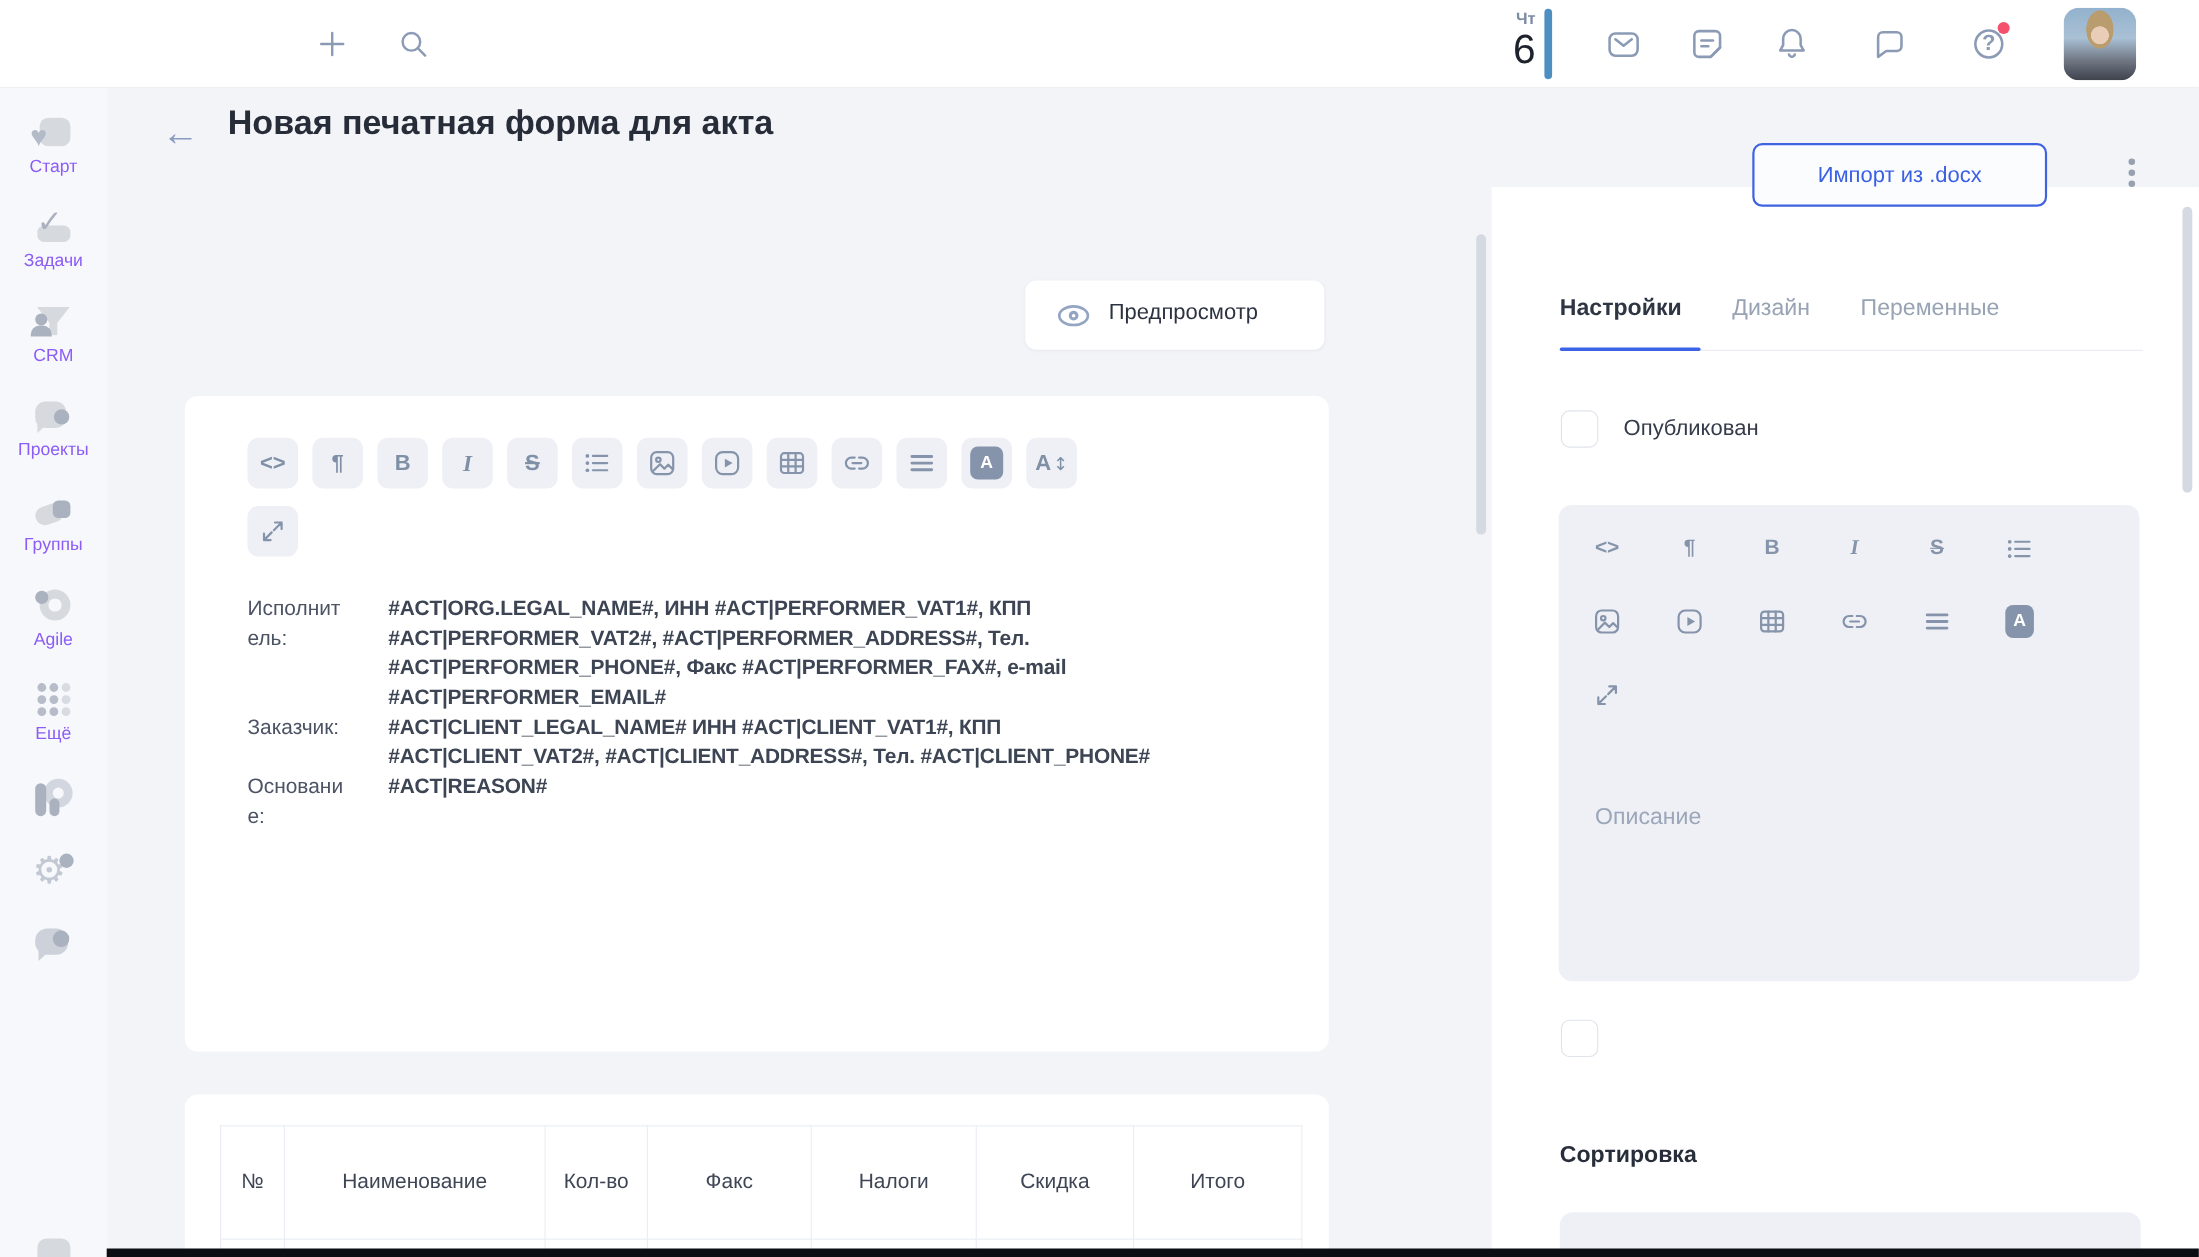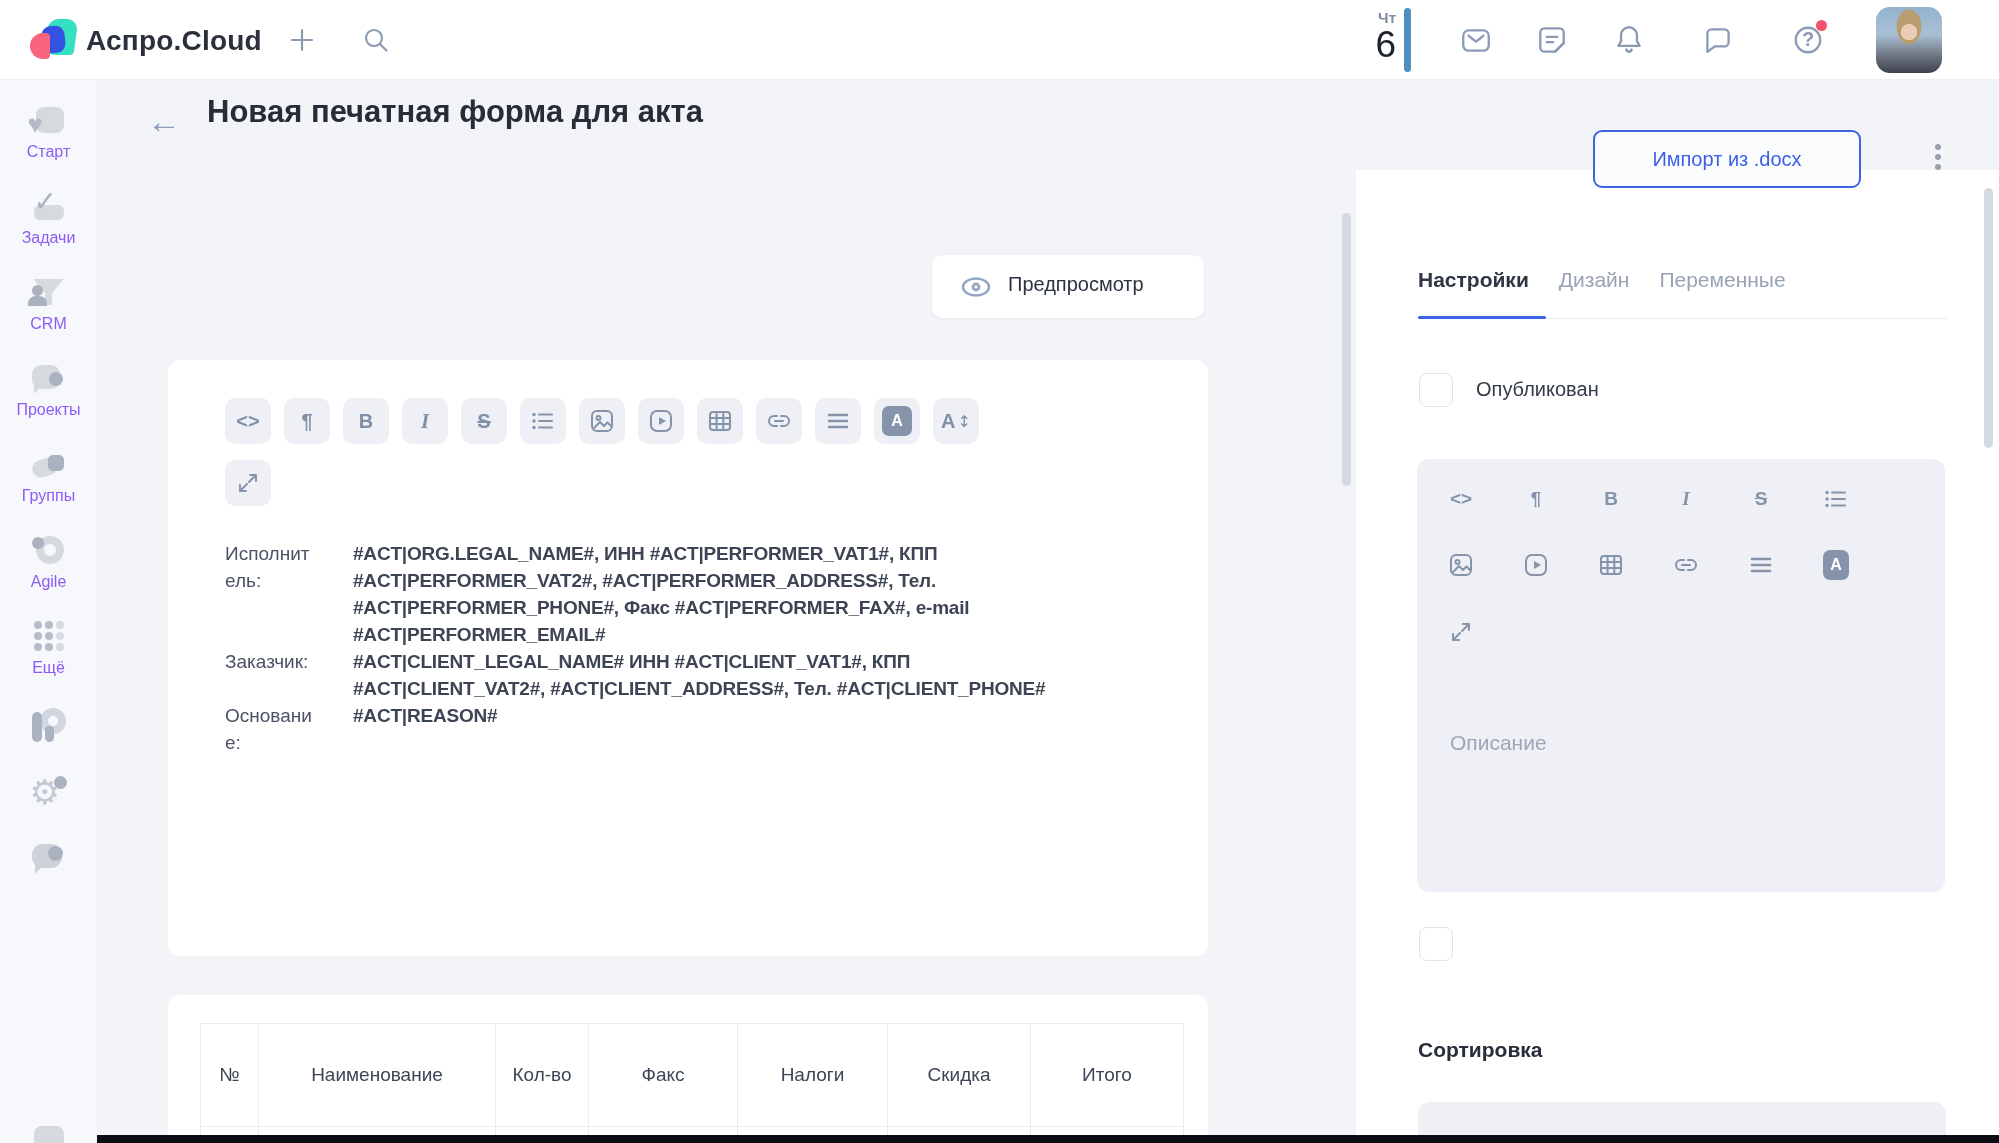--- a/index.html
+++ b/index.html
@@ -69,48 +69,40 @@
 
   .doc-table { position:absolute; left:32px; top:28px; border-collapse:collapse; table-layout:fixed; width:983px; background:#fff; }
   .doc-table td { border:1px solid #e9edf3; text-align:center; vertical-align:middle; font-size:19px; color:#3e4655; padding:6px; }
   .doc-table tr.hd td { height:103px; }
   .doc-table tr.empty td { height:50px; }
 
   .scroll-thumb { position:absolute; width:9px; border-radius:5px; background:#d5dae2; cursor:pointer; }
 
   
   .rpanel { position:absolute; left:1356px; top:170px; width:643px; height:973px; background:#fff; z-index:6; }
-  .tabs { position:absolute; left:62px; top:98px; display:flex; gap:30px; font-size:21px; }
+  .tabs { position:absolute; left:62px; top:98px; display:flex; gap:46px; font-size:21px; }
   .tab { color:#98a3b4; cursor:pointer; }
   .tab.active { color:#2e3644; font-weight:700; }
   .tab-underline { position:absolute; left:62px; top:146px; width:128px; height:3px; border-radius:2px; background:#3a63e6; }
   .tab-divider { position:absolute; left:62px; top:148px; width:530px; height:1px; background:#e9ecf2; }
   .chk { position:absolute; width:34px; height:34px; border:1px solid #dfe3eb; border-radius:8px; background:#fff; cursor:pointer; }
   .chk-label { position:absolute; font-size:20px; color:#343b49; cursor:pointer; }
   .editor-box { position:absolute; left:61px; top:289px; width:528px; height:433px; border-radius:12px; background:#eef0f5; }
   .er { position:absolute; left:31px; display:flex; gap:49px; align-items:center; }
   .er .ic { width:26px; height:26px; display:flex; align-items:center; justify-content:center; color:#8594aa; font-weight:700; font-size:19px; cursor:pointer; }
   .desc-ph { position:absolute; left:33px; top:272px; font-size:21px; color:#9ba7b9; cursor:text; }
   .sort-h { position:absolute; left:62px; top:868px; font-size:21px; font-weight:700; color:#272e3a; }
   .sort-input { position:absolute; left:62px; top:932px; width:528px; height:90px; border-radius:12px; background:#eef0f5; cursor:text; }
 
   .bottom-bar { position:absolute; left:97px; top:1135px; width:1902px; height:8px; background:#0b0e13; z-index:50; }
 </style>
 </head>
 <body>
 
 <div class="topbar">
-  <div class="logo">
-    <div class="logo-ic">
-        <div class="teal"></div>
-        <div class="blue"></div>
-        <div class="pink"></div>
-      </div>
-    <div class="logo-text">Аспро.Cloud</div>
-  </div>
   <div class="hbtn" style="left:284px">
     <svg class="oi" width="32" height="32" viewBox="0 0 32 32">
         <path d="M16 6v20M6 16h20"></path>
       </svg>
   </div>
   <div class="hbtn" style="left:358px">
     <svg class="oi" width="32" height="32" viewBox="0 0 32 32">
         <circle cx="14" cy="14" r="8"></circle>
         <path d="M20.5 20.5l6 6"></path>
       </svg>

